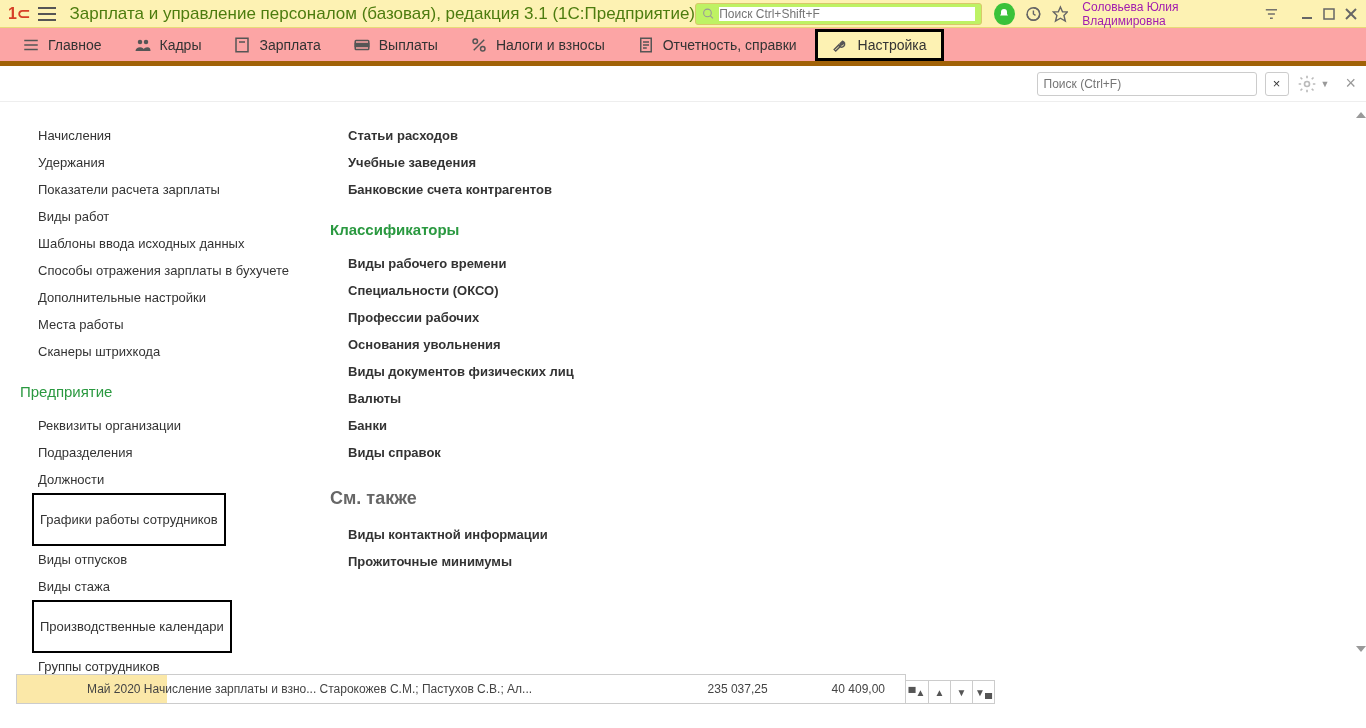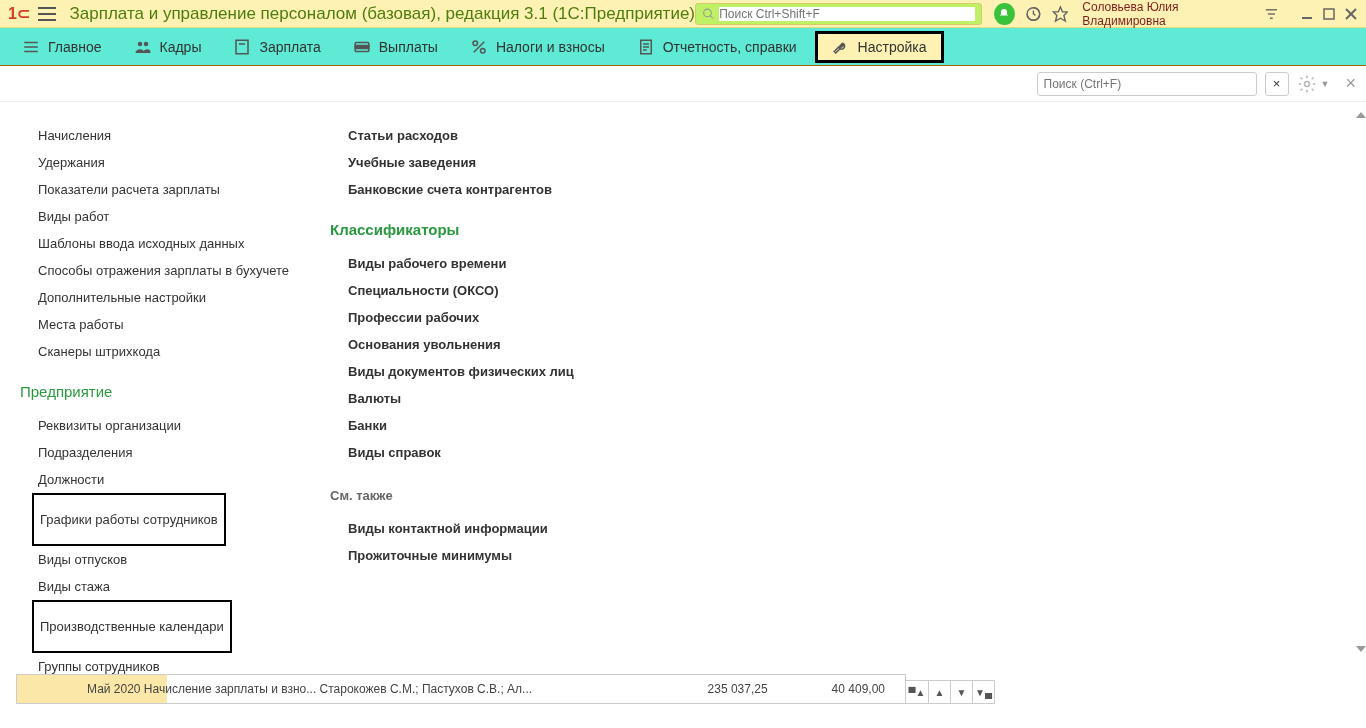--- a/index.html
+++ b/index.html
@@ -10,26 +10,26 @@
 .logo-1c { font-weight: bold; color: #d63f26; font-size: 16px; margin-right: 8px; }
 .hamburger-icon { width: 18px; height: 14px; display: flex; flex-direction: column; justify-content: space-between; margin-right: 14px; cursor: pointer; }
 .hamburger-icon span { height: 2px; background: #555; }
 .app-title { flex: 0 0 auto; color: #4d7c0f; font-size: 17px; }
 .search-global { margin-left: auto; display: flex; align-items: center; background: #bef264; border: 1px solid #d8c96a; border-radius: 3px; height: 22px; width: 300px; padding: 0 6px; }
 .search-global input { border: none; outline: none; width: 100%; font-size: 12px; color: #888; }
 .mag-icon { width: 14px; height: 14px; margin-right: 4px; }
 .title-icons { display: flex; align-items: center; gap: 10px; margin-left: 12px; }
 .bell-btn { width: 22px; height: 22px; background: #3ac23a; border-radius: 50%; display: flex; align-items: center; justify-content: center; }
 .title-icon { width: 18px; height: 18px; cursor: pointer; color: #666; }
-.username { font-size: 12px; color: #7f1d1d; margin-left: 4px; }
+.username { font-size: 12px; color: #a21caf; margin-left: 4px; }
 .win-controls { display: flex; gap: 8px; margin-left: 10px; }
 .win-btn { width: 14px; height: 14px; cursor: pointer; }
 
 
-.mainnav { height: 38px; background: #5eead4; display: flex; align-items: center; padding: 0 8px; border-bottom: 1px solid #a16207; gap: 4px; }
+.mainnav { height: 38px; background: #fca5a5; display: flex; align-items: center; padding: 0 8px; border-bottom: 5px solid #a16207; gap: 4px; }
 .nav-item { display: flex; align-items: center; gap: 8px; padding: 0 14px; height: 32px; cursor: pointer; font-size: 14px; color: #333; }
 .nav-item.active { border: 3px solid #000; background: #fdf2b3; }
 .nav-icon { width: 18px; height: 18px; }
 
 
 .content-bar { height: 36px; display: flex; align-items: center; justify-content: flex-end; padding: 0 10px; gap: 8px; border-bottom: 1px solid #eee; }
 .small-search { display: flex; align-items: center; border: 1px solid #ccc; border-radius: 3px; height: 24px; width: 220px; padding: 0 6px; }
 .small-search input { border: none; outline: none; width: 100%; font-size: 12px; color: #701a75; }
 .x-btn { width: 24px; height: 24px; border: 1px solid #ccc; border-radius: 3px; display: flex; align-items: center; justify-content: center; cursor: pointer; }
 .gear-block { display: flex; align-items: center; gap: 4px; color: #999; cursor: pointer; }
@@ -39,21 +39,21 @@
 .content { display: flex; padding: 20px 20px 0 20px; height: 560px; position: relative; }
 .col { flex: 0 0 auto; }
 .col1 { width: 310px; }
 .col2 { width: 400px; font-weight: bold; }
 .section-title { color: #2a9940; font-size: 15px; margin: 18px 0 12px 0; }
 .link-list { list-style: none; }
 .link-list li { padding: 6px 0 6px 18px; }
 .link-list a { color: #333; text-decoration: none; font-size: 13px; }
 .link-list li.boxed { padding: 0; }
 .link-list li.boxed a { display: inline-block; border: 2px solid #000; padding: 17px 6px; margin-left: 12px; }
-.see-also { color: #666; font-size: 13px; margin: 22px 0 12px 0; }
+.see-also { color: #666; font-size: 18px; margin: 22px 0 12px 0; }
 .scroll-right { position: absolute; right: 2px; top: 10px; bottom: 10px; width: 8px; }
 .scroll-arrow { position: absolute; width: 0; height: 0; border-left: 5px solid transparent; border-right: 5px solid transparent; }
 .scroll-arrow.up { top: 0; border-bottom: 6px solid #999; }
 .scroll-arrow.down { bottom: 0; border-top: 6px solid #999; }
 
 
 .footer-strip { position: absolute; bottom: 24px; left: 16px; right: 460px; height: 30px; display: flex; align-items: center; border: 1px solid #ccc; background: #fff; overflow: hidden; }
 .footer-strip .yellow { position: absolute; left: 0; top: 0; bottom: 0; width: 150px; background: #fbe8a8; }
 .footer-text { position: relative; padding-left: 70px; font-size: 12px; color: #444; white-space: nowrap; }
 .footer-nums { position: relative; margin-left: auto; display: flex; gap: 64px; padding-right: 20px; font-size: 12px; color: #444; }

